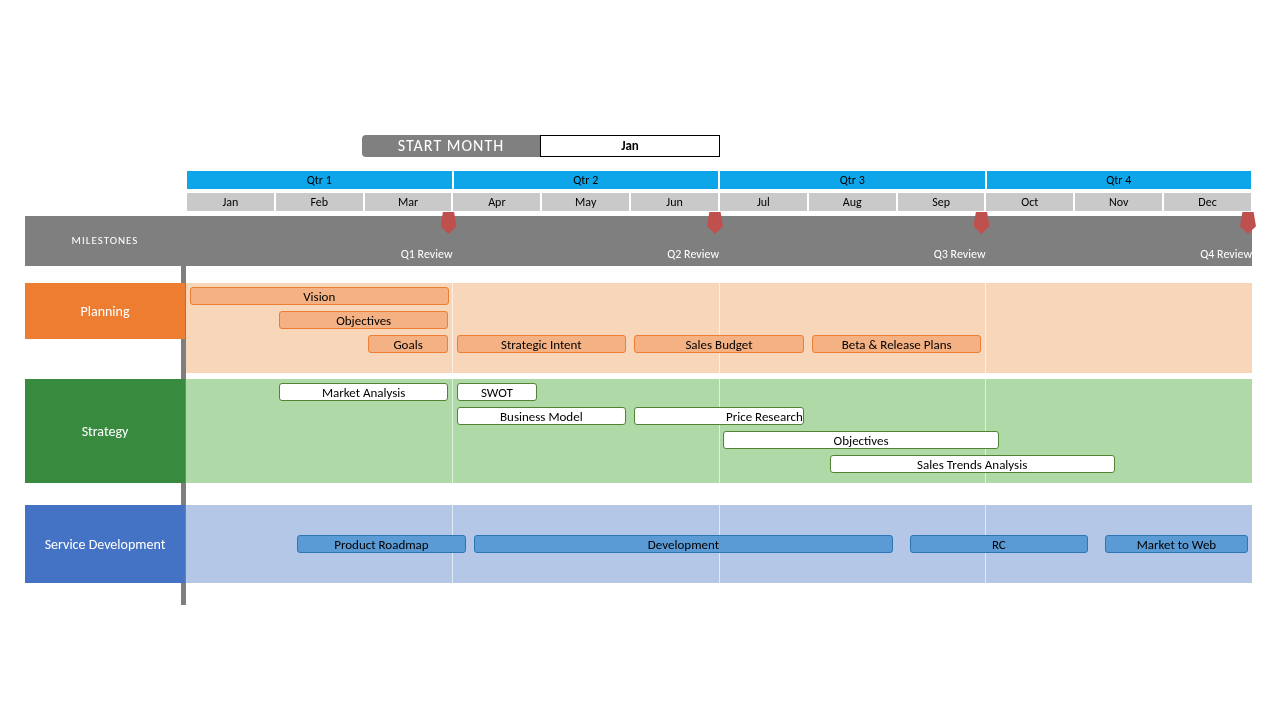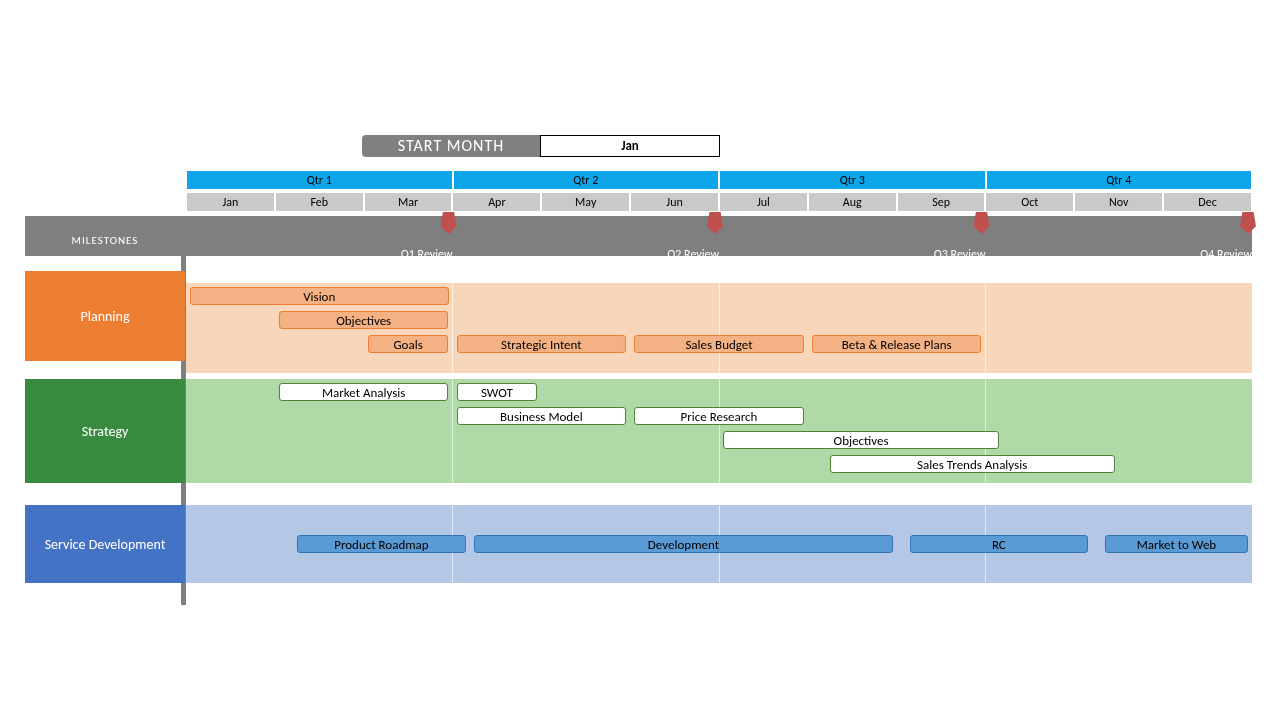--- a/index.html
+++ b/index.html
@@ -12,21 +12,21 @@
   .sm-value { width: 180px; background:#fff; border:1px solid #000; text-align:center; font-weight:bold; line-height:20px; }
 
   
   .hdr-q, .hdr-m { position:absolute; left:186px; width:1066px; display:flex; }
   .hdr-q { top:170px; height:20px; }
   .hdr-m { top:192px; height:20px; }
   .qcell, .mcell { flex:1; text-align:center; font-size:12px; line-height:18px; background:#0ea5e9; border:1px solid #fff; }
   .mcell { background:#c9c9c9; }
 
   
-  .mile-row { position:absolute; left:25px; top:216px; width:1227px; height:40px; background:#7f7f7f; }
+  .mile-row { position:absolute; left:25px; top:216px; width:1227px; height:50px; background:#7f7f7f; }
   .mile-label { color:#fff; font-size:11px; letter-spacing:1px; text-align:center; line-height:50px; width:160px; }
   .milestone { position:absolute; color:#fff; font-size:12px; text-align:left; }
   .pin { width:16px; height:22px; background:#c0504d; position:absolute; top:-4px; clip-path: polygon(15% 0, 85% 0, 100% 65%, 50% 100%, 0 65%); }
   .pin-text { position:absolute; top:31px; right:0; white-space:nowrap; }
 
   
   .lane-label { position:absolute; left:25px; width:160px; color:#fff; text-align:center; display:flex; align-items:center; justify-content:center; font-size:14px; }
   .lane-body  { position:absolute; left:186px; width:1066px; }
   .gridlines { position:absolute; inset:0; display:flex; }
   .gridlines span { flex:1; border-right:1px solid rgba(255,255,255,0.6); }
@@ -98,21 +98,21 @@
         <div class="milestone" style="left: 1137px; width: 90px; top: 0px; height: 50px;">
           <div class="pin" style="left: 78px;"></div>
           <div class="pin-text">Q4 Review</div>
         </div>
       </div>
   </div>
 
   <div class="vsep"></div>
 
   <div id="lanes">
-      <div class="lane-label orange-dark" style="top: 271px; height: 90px; text-align: center;">Planning</div>
+      <div class="lane-label orange-dark" style="top: 283px; height: 56px; text-align: center;">Planning</div>
       <div class="lane-body orange-light" style="top: 283px; height: 90px;">
         <div class="gridlines">
           <span></span>
           <span></span>
           <span></span>
           <span></span>
         </div>
         <div class="bar orange-bar" style="left: 4px; width: 258.5px; top: 4px;">Vision</div>
         <div class="bar orange-bar" style="left: 92.8333px; width: 169.667px; top: 28px;">Objectives</div>
         <div class="bar orange-bar" style="left: 181.667px; width: 80.8333px; top: 52px;">Goals</div>
@@ -124,21 +124,21 @@
       <div class="lane-body green-light" style="top: 379px; height: 104px;">
         <div class="gridlines">
           <span></span>
           <span></span>
           <span></span>
           <span></span>
         </div>
         <div class="bar green-bar" style="left: 92.8333px; width: 169.667px; top: 4px;">Market Analysis</div>
         <div class="bar green-bar" style="left: 270.5px; width: 80.8333px; top: 4px;">SWOT</div>
         <div class="bar green-bar" style="left: 270.5px; width: 169.667px; top: 28px;">Business Model</div>
-        <div class="bar green-bar" style="left: 448.167px; width: 169.667px; top: 28px;">Price Research</div>
+        <div class="bar green-bar" style="left: 448.167px; width: 169.667px; top: 28px; text-align: right;">Price Research</div>
         <div class="bar green-bar" style="left: 537px; width: 276.267px; top: 52px;">Objectives</div>
         <div class="bar green-bar" style="left: 643.6px; width: 285.15px; top: 76px;">Sales Trends Analysis</div>
       </div>
       <div class="lane-label blue-dark" style="top: 505px; height: 78px;">Service Development</div>
       <div class="lane-body blue-light" style="top: 505px; height: 78px;">
         <div class="gridlines">
           <span></span>
           <span></span>
           <span></span>
           <span></span>

